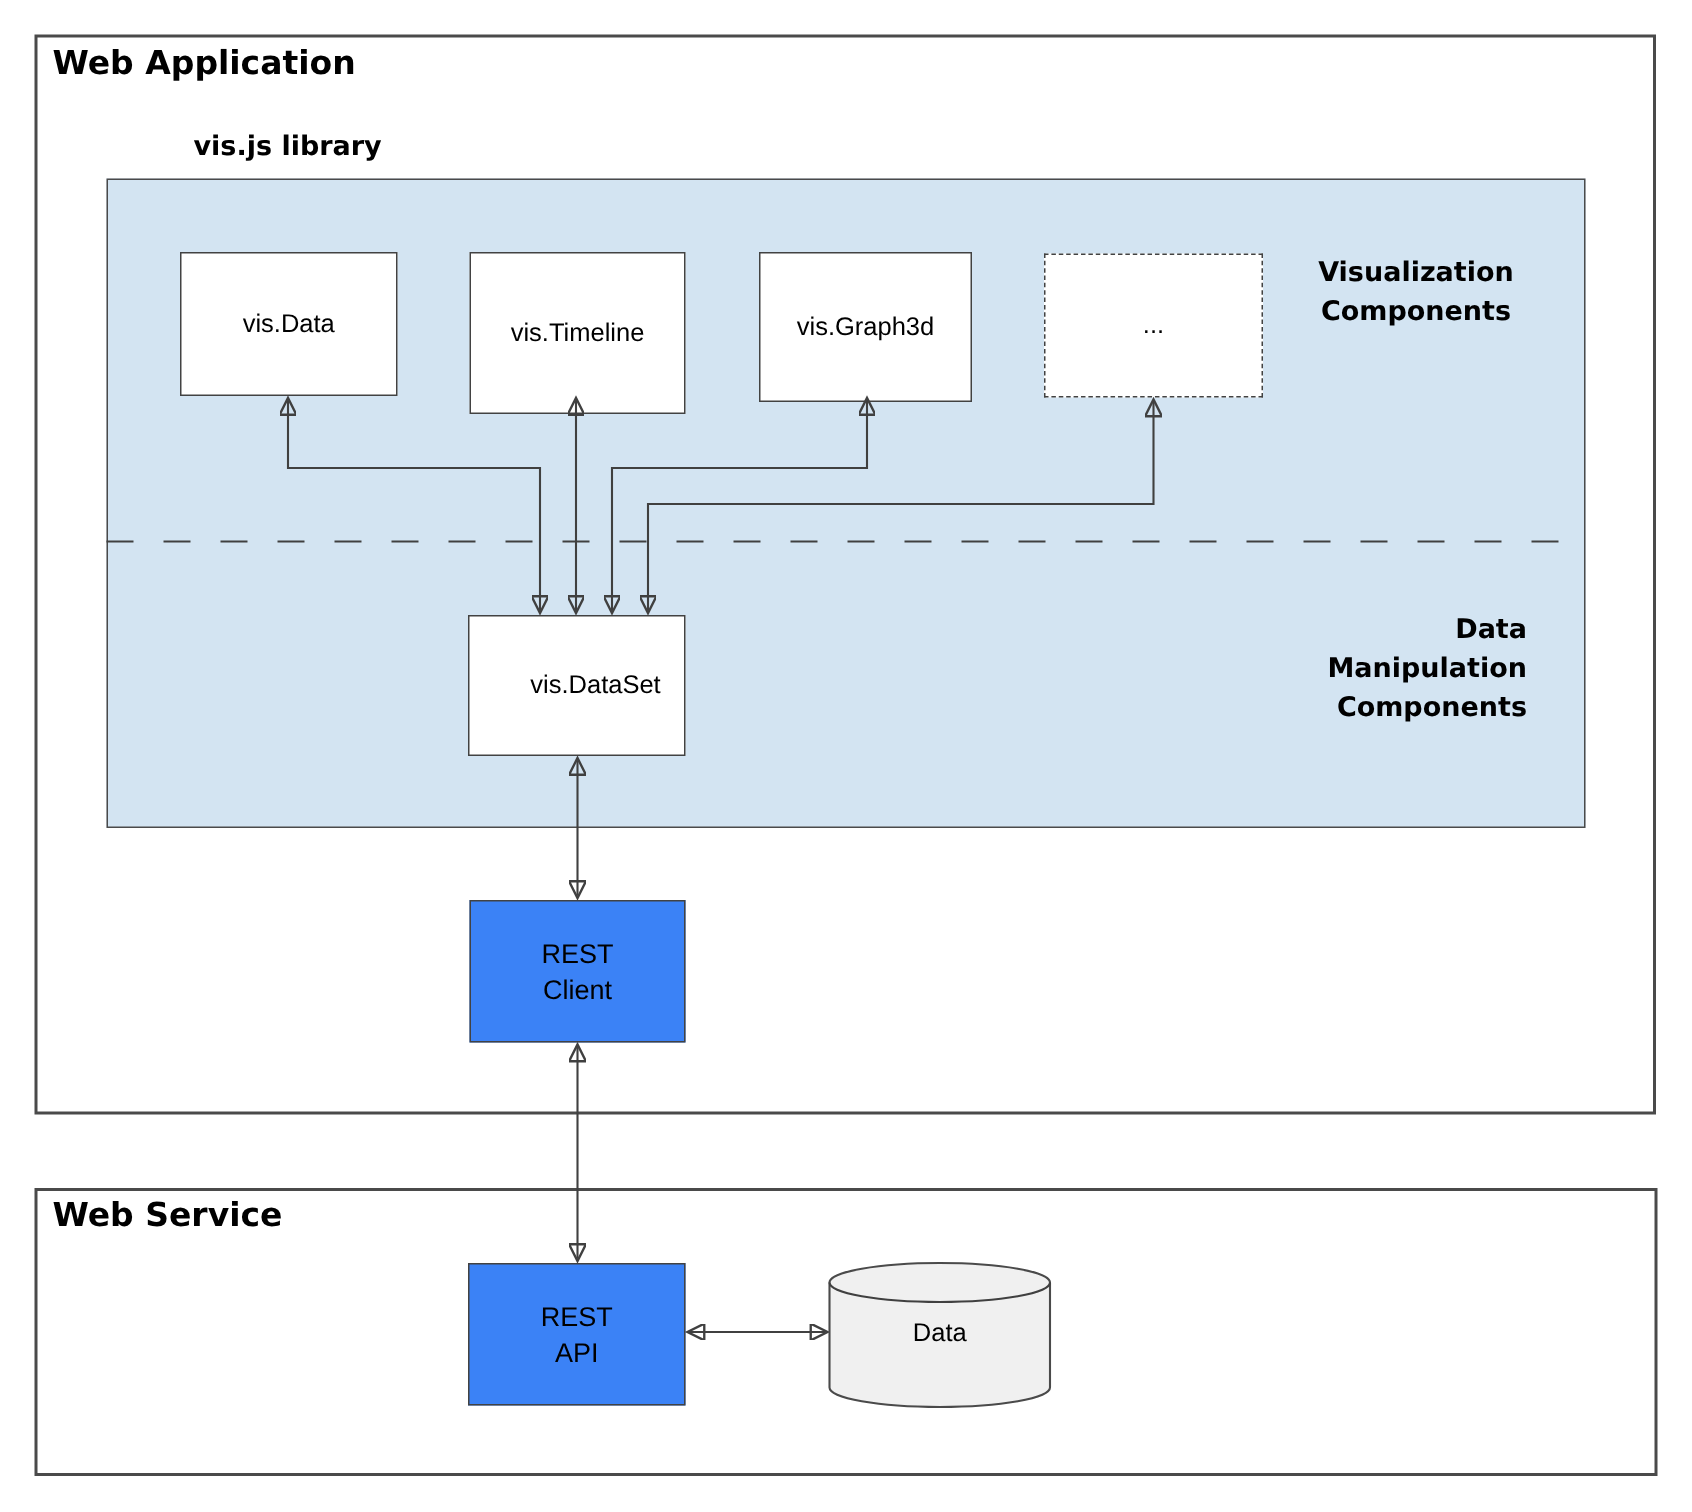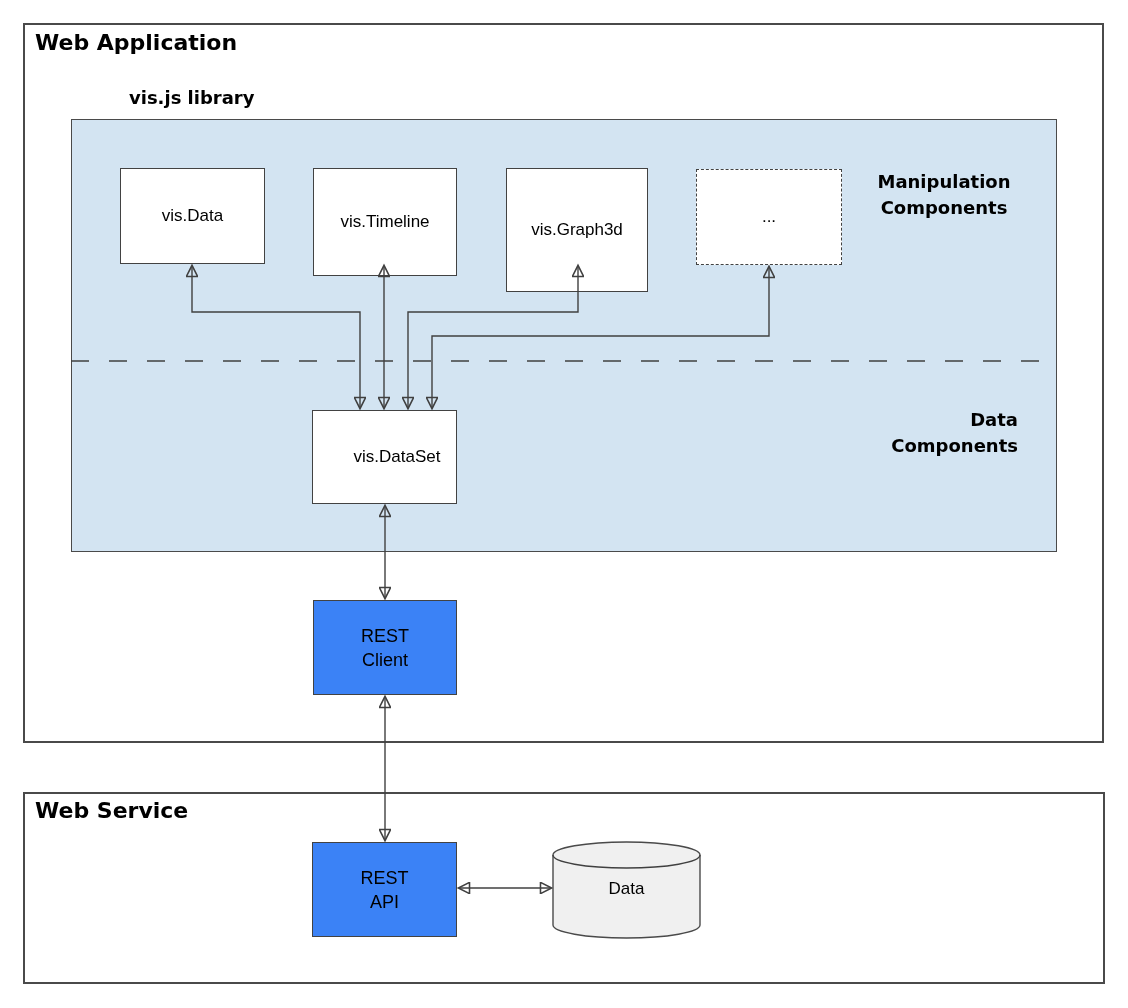--- a/index.html
+++ b/index.html
@@ -102,38 +102,39 @@
 
   <div class="sub-title" style="left:81px; top:87px;margin-left:48px;">vis.js library</div>
   <div class="panel" style="left:71px; top:119px; width:986px; height:433px;"></div>
 
   <div class="node" style="left:120px; top:168px; width:145px; height:96px;">
     <span>vis.Data</span>
   </div>
   <div class="node" style="left:313px; top:168px; width:144px; height:108px;">
     <span>vis.Timeline</span>
   </div>
-  <div class="node" style="left:506px; top:168px; width:142px; height:124px;">
+  <div class="node" style="left:506px; top:168px; width:142px; height:100px;">
     <span>vis.Graph3d</span>
   </div>
   <div class="node dashed" style="left:696px; top:169px; width:146px; height:96px;">
     <span>...</span>
   </div>
 
   <div class="group-label center" style="left:858px; top:169px; width:172px;">
-    <div>Manipulation</div>
+    <div>Visualization</div>
     <div>Components</div>
   </div>
 
   <div class="node" style="left:312px; top:410px; width:145px; height:94px;padding-left:25px;">
     <span>vis.DataSet</span>
   </div>
 
   <div class="group-label right" style="left:820px; top:407px; width:198px;">
     <div>Data</div>
+    <div>Manipulation</div>
     <div>Components</div>
   </div>
 
   <div class="node gray rest" style="left:313px; top:600px; width:144px; height:95px;">
     <span>
       <span>REST</span><br>
       <span>Client</span>
     </span>
   </div>
 

